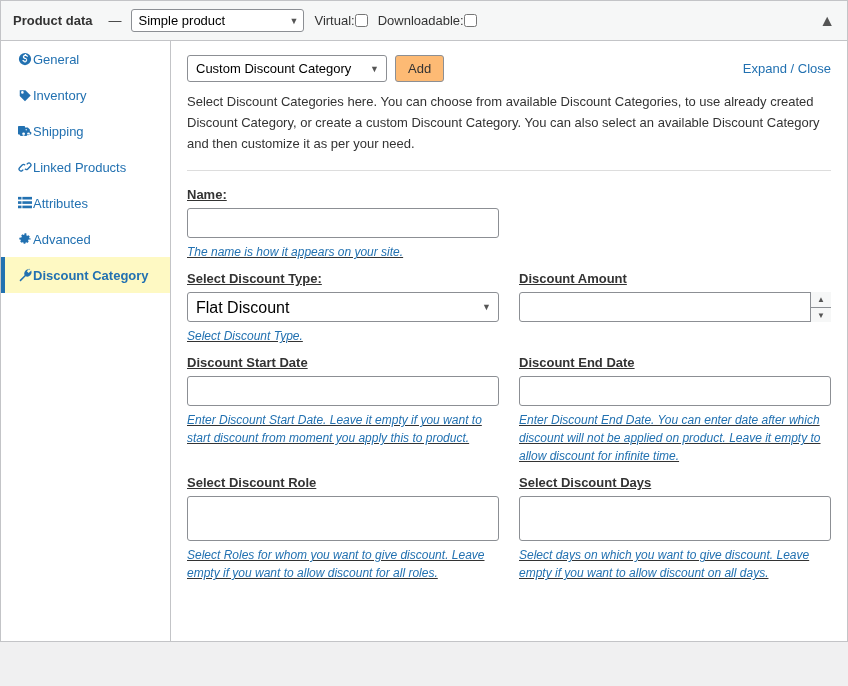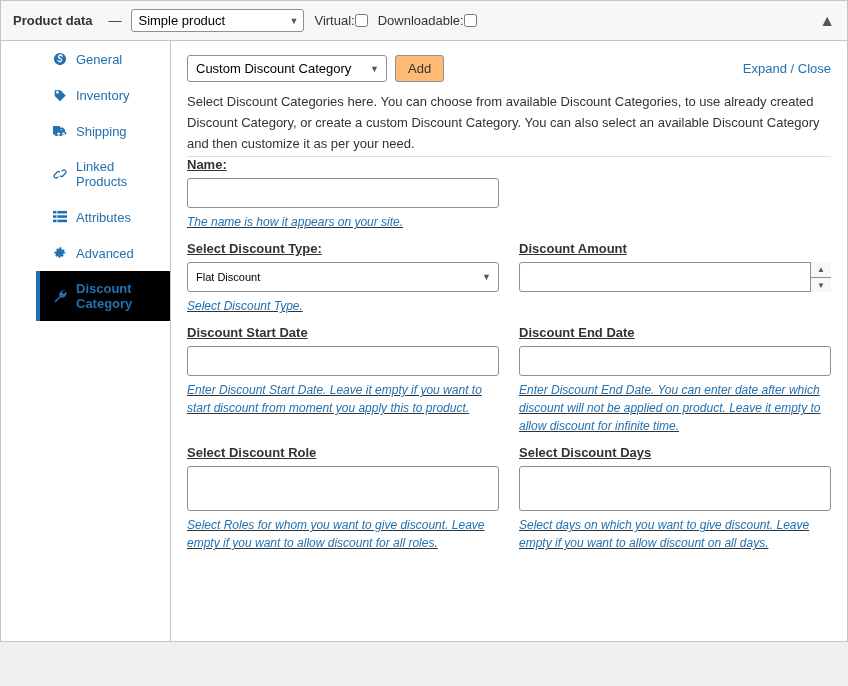--- a/index.html
+++ b/index.html
@@ -75,33 +75,32 @@
     .sidebar {
       width: 170px;
       border-right: 1px solid #c3c4c7;
       flex-shrink: 0;
       background: #fff;
     }
 
     .sidebar-item {
       display: flex;
       align-items: center;
-      gap: 8px;
+      gap: 0;
       padding: 10px 12px;
       cursor: pointer;
       border-left: 4px solid transparent;
       color: #2271b1;
       font-size: 13px;
       text-decoration: none;
-      margin-left: 35px;
     }
 
     .sidebar-item.active {
       border-left: 4px solid #2271b1;
-      background: #000000;
+      background: #fef9c3;
       font-weight: 600;
       color: #2271b1;
     }
 
     .sidebar-item .icon {
       width: 16px;
       height: 16px;
       display: inline-flex;
       align-items: center;
       justify-content: center;
@@ -170,22 +169,23 @@
       color: #2271b1;
       font-size: 13px;
       cursor: pointer;
       text-decoration: none;
     }
 
     .description-text {
       font-size: 13px;
       color: #333;
       line-height: 1.6;
+      margin-bottom: 16px;
       border-bottom: 1px solid #ddd;
-      padding-bottom: 2px;
+      padding-bottom: 16px;
     }
 
     .form-label {
       font-weight: 700;
       font-size: 13px;
       margin-bottom: 6px;
       display: block;
     }
 
     .form-input {
@@ -207,21 +207,21 @@
 
     .select-discount-wrapper {
       position: relative;
     }
 
     .select-discount-wrapper select {
       width: 100%;
       padding: 5px 26px 5px 8px;
       border: 1px solid #8c8f94;
       border-radius: 3px;
-      font-size: 11px;
+      font-size: 16px;
       height: 30px;
       appearance: none;
       -webkit-appearance: none;
       background: #fff;
     }
 
     .select-discount-wrapper::after {
       content: '▼';
       font-size: 9px;
       position: absolute;

